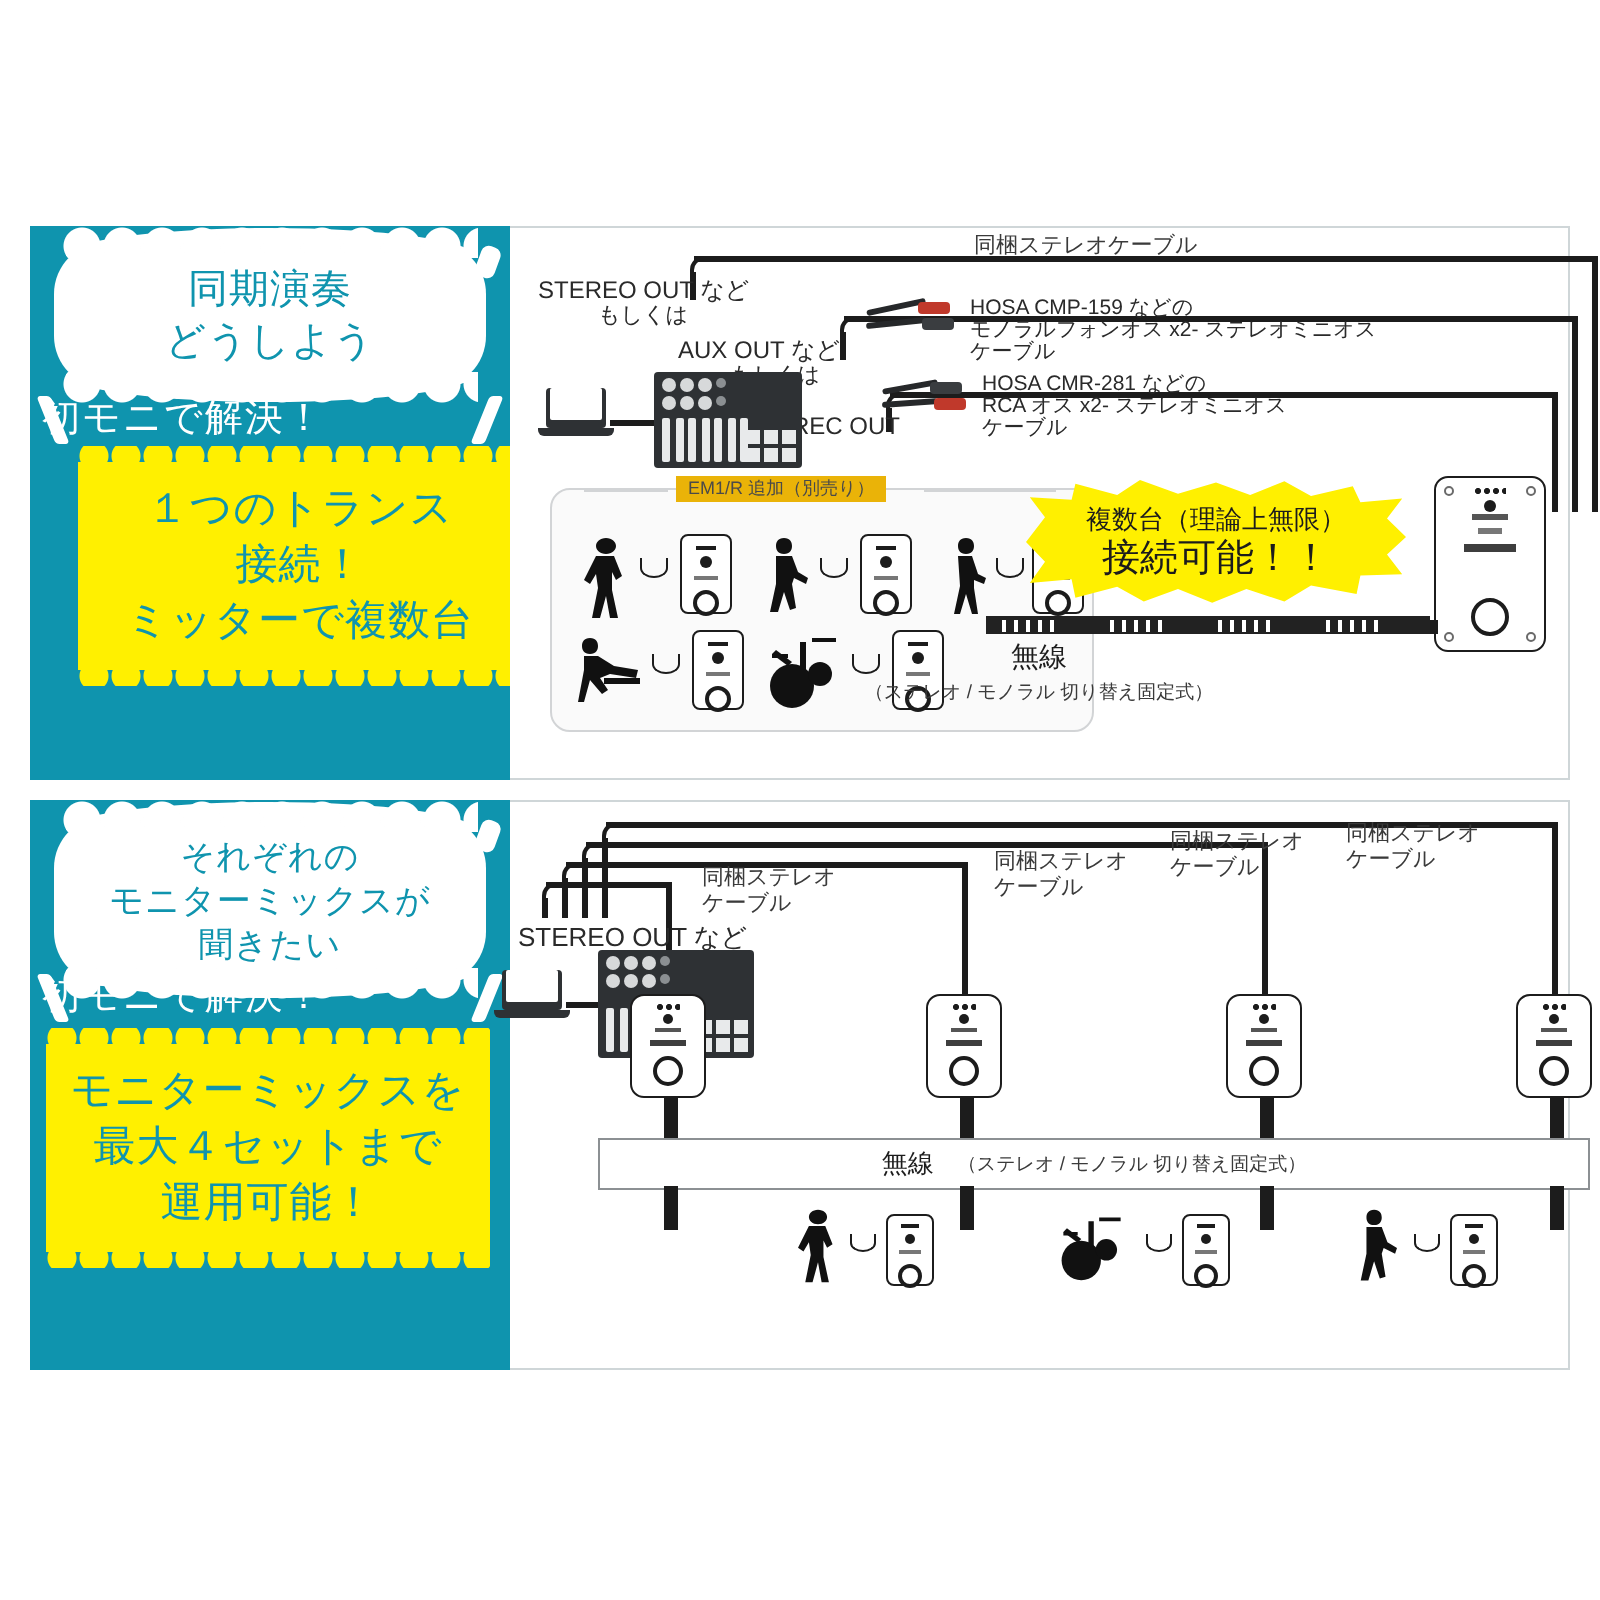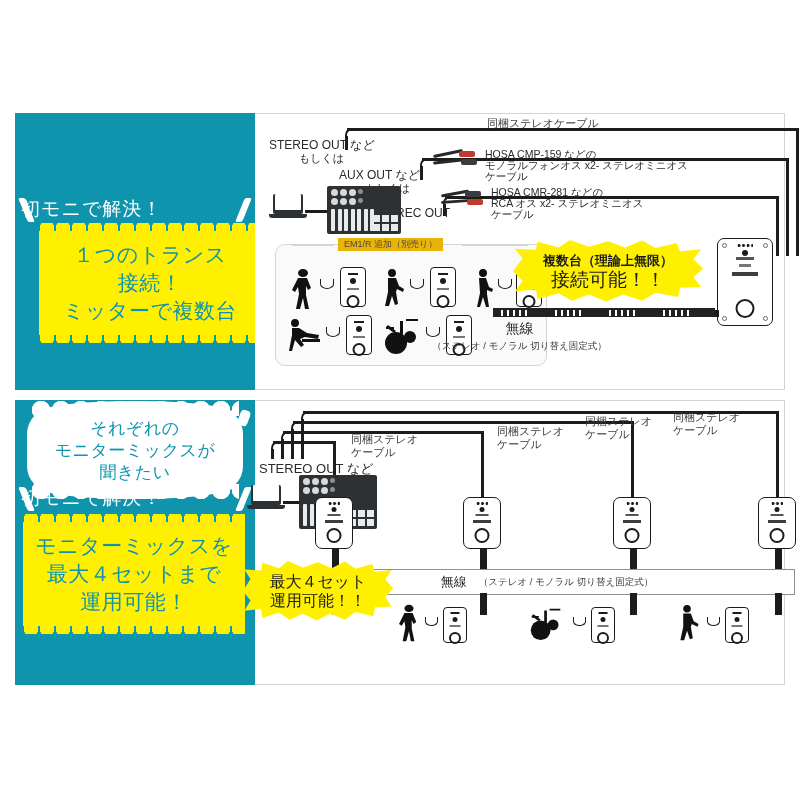--- a/index.html
+++ b/index.html
@@ -136,20 +136,29 @@
            border-radius:0 0 50% 50%;box-sizing:border-box;}
 </style>
 </head>
 <body>
 
 <div id="page">
 
   <div class="section" id="section1">
 
     <div class="teal">
+      <div class="cloud" id="cloud1">
+        <div class="bump"></div>
+          <div class="bump b"></div>
+          <div class="tick"></div>
+        <div class="txt">
+          <div>同期演奏</div>
+          <div>どうしよう</div>
+        </div>
+      </div>
 
       <div class="solve" id="solve1">
         <span class="slashL"></span>
         <span>初モニで解決！</span>
         <span class="slashR"></span>
       </div>
 
       <div class="ybox" id="ybox1">
         <div>１つのトランス</div>
         <div>接続！</div>
@@ -313,21 +322,21 @@
         <div class="rx" style="left:170px;top:70px;width:26px;height:40px;">
           <div class="d" style="top:5px;width:10px;height:2px;"></div>
           <div class="d" style="top:10px;width:6px;height:6px;border-radius:50%;"></div>
           <div class="d" style="top:20px;width:12px;height:2px;opacity:.6;"></div>
           <div class="d" style="top:27px;width:9px;height:9px;border-radius:50%;background:none;border:2px solid #1c1c1c;"></div>
         </div>
       </div>
 
       <div class="burst" style="left:258px;top:126px;width:190px;height:62px;">
         <span>
-          <b style="font-size:13px;font-weight:bold;">複数台（理論上無限）</b><br>
+          <b style="font-size:13px;font-weight:normal;">複数台（理論上無限）</b><br>
           <b style="font-size:19px;font-weight:normal;">接続可能！！</b>
         </span>
       </div>
 
       <div class="tx" style="left:462px;top:124px;width:56px;height:88px;">
         <div class="led dots"></div>
         <div class="led circ"></div>
         <div class="led lab"></div>
         <div class="led lab2"></div>
         <div class="led brand"></div>
@@ -504,26 +513,20 @@
       <div class="wirelessbox" style="left:44px;top:168px;width:496px;height:26px;">
         <span class="w1">無線</span>
         <span class="w2">（ステレオ / モノラル 切り替え固定式）</span>
       </div>
 
       <div class="wire v" style="left:77px;top:192px;width:7px;height:22px;"></div>
       <div class="wire v" style="left:225px;top:192px;width:7px;height:22px;"></div>
       <div class="wire v" style="left:375px;top:192px;width:7px;height:22px;"></div>
       <div class="wire v" style="left:520px;top:192px;width:7px;height:22px;"></div>
 
-      <div class="burst" style="left:-12px;top:160px;width:150px;height:60px;">
-        <span>
-          <b style="font-size:16px;font-weight:normal;">最大４セット</b><br>
-          <b style="font-size:16px;font-weight:normal;">運用可能！！</b>
-        </span>
-      </div>
 
       <div class="perf" style="left:142px;top:202px;">
         <svg width="24" height="40" viewBox="0 0 26 44">
             <path fill="#111" d="M13 2c3 0 5 2 5 4s-2 4-5 4-5-2-5-4 2-4 5-4zM8 11h9l4 10-3 2-2-4v9l3 14h-4l-2-11-3 11H6l3-15-1-7-3 5-3-2z"></path>
           </svg>
       </div>
       <div class="earhook" style="left:170px;top:216px;width:13px;height:9px;"></div>
       <div class="rx" style="left:188px;top:206px;width:24px;height:36px;">
         <div class="d" style="top:4px;width:9px;height:2px;"></div>
         <div class="d" style="top:9px;width:5px;height:5px;border-radius:50%;"></div>

